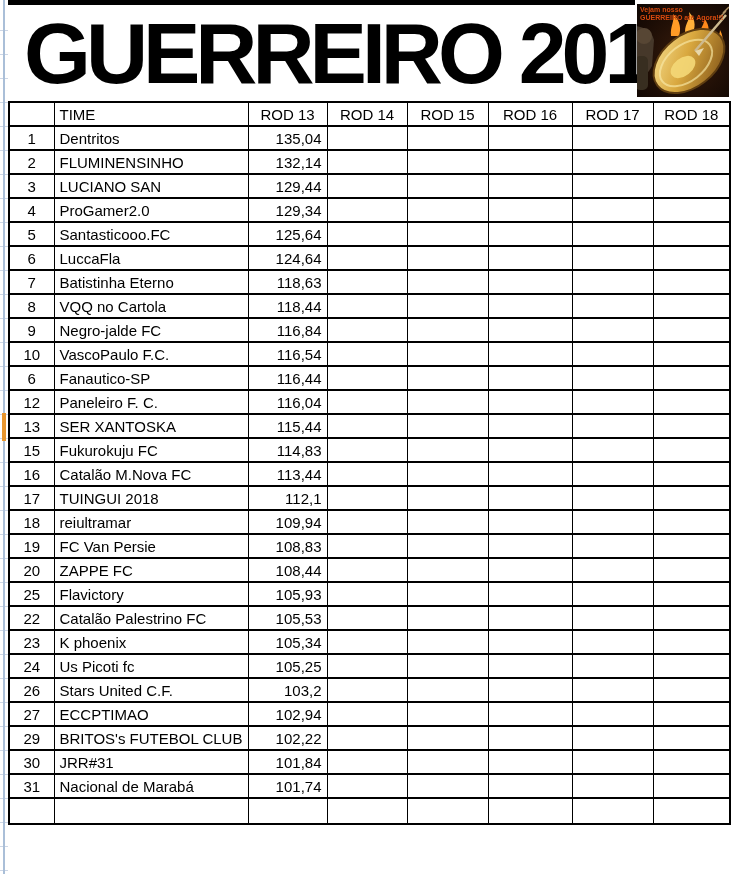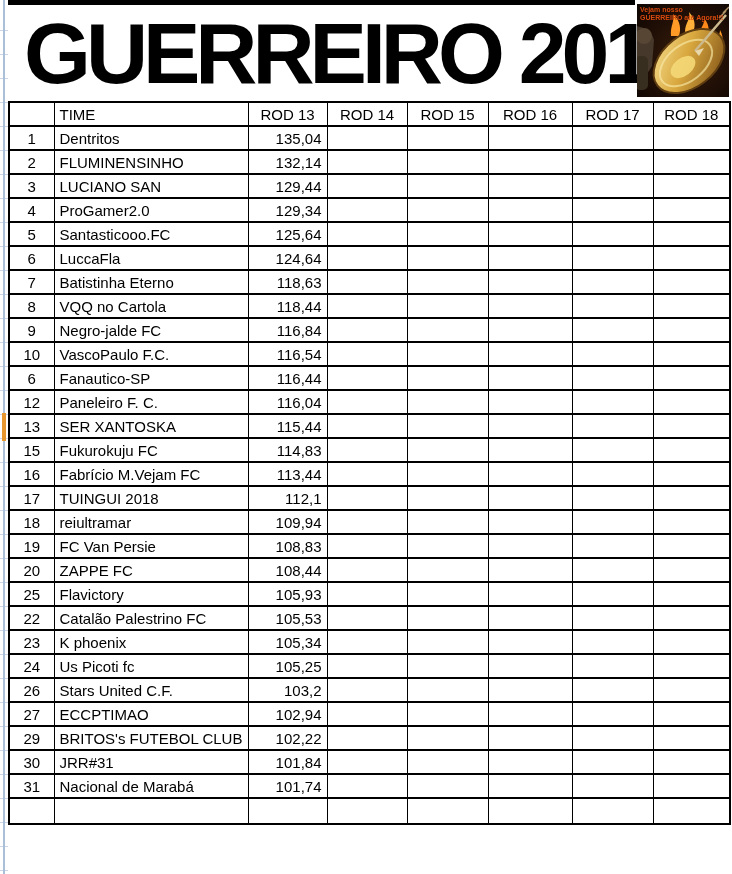--- a/index.html
+++ b/index.html
@@ -267,21 +267,21 @@
       <td class="c-team">Fukurokuju FC</td>
       <td class="c-score">114,83</td>
       <td class="c-score"></td>
       <td class="c-score"></td>
       <td class="c-score"></td>
       <td class="c-score"></td>
       <td class="c-score"></td>
     </tr>
         <tr>
       <td class="c-rank">16</td>
-      <td class="c-team">Fabrício M.Vejam FC</td>
+      <td class="c-team">Catalão M.Nova FC</td>
       <td class="c-score">113,44</td>
       <td class="c-score"></td>
       <td class="c-score"></td>
       <td class="c-score"></td>
       <td class="c-score"></td>
       <td class="c-score"></td>
     </tr>
         <tr>
       <td class="c-rank">17</td>
       <td class="c-team">TUINGUI 2018</td>

